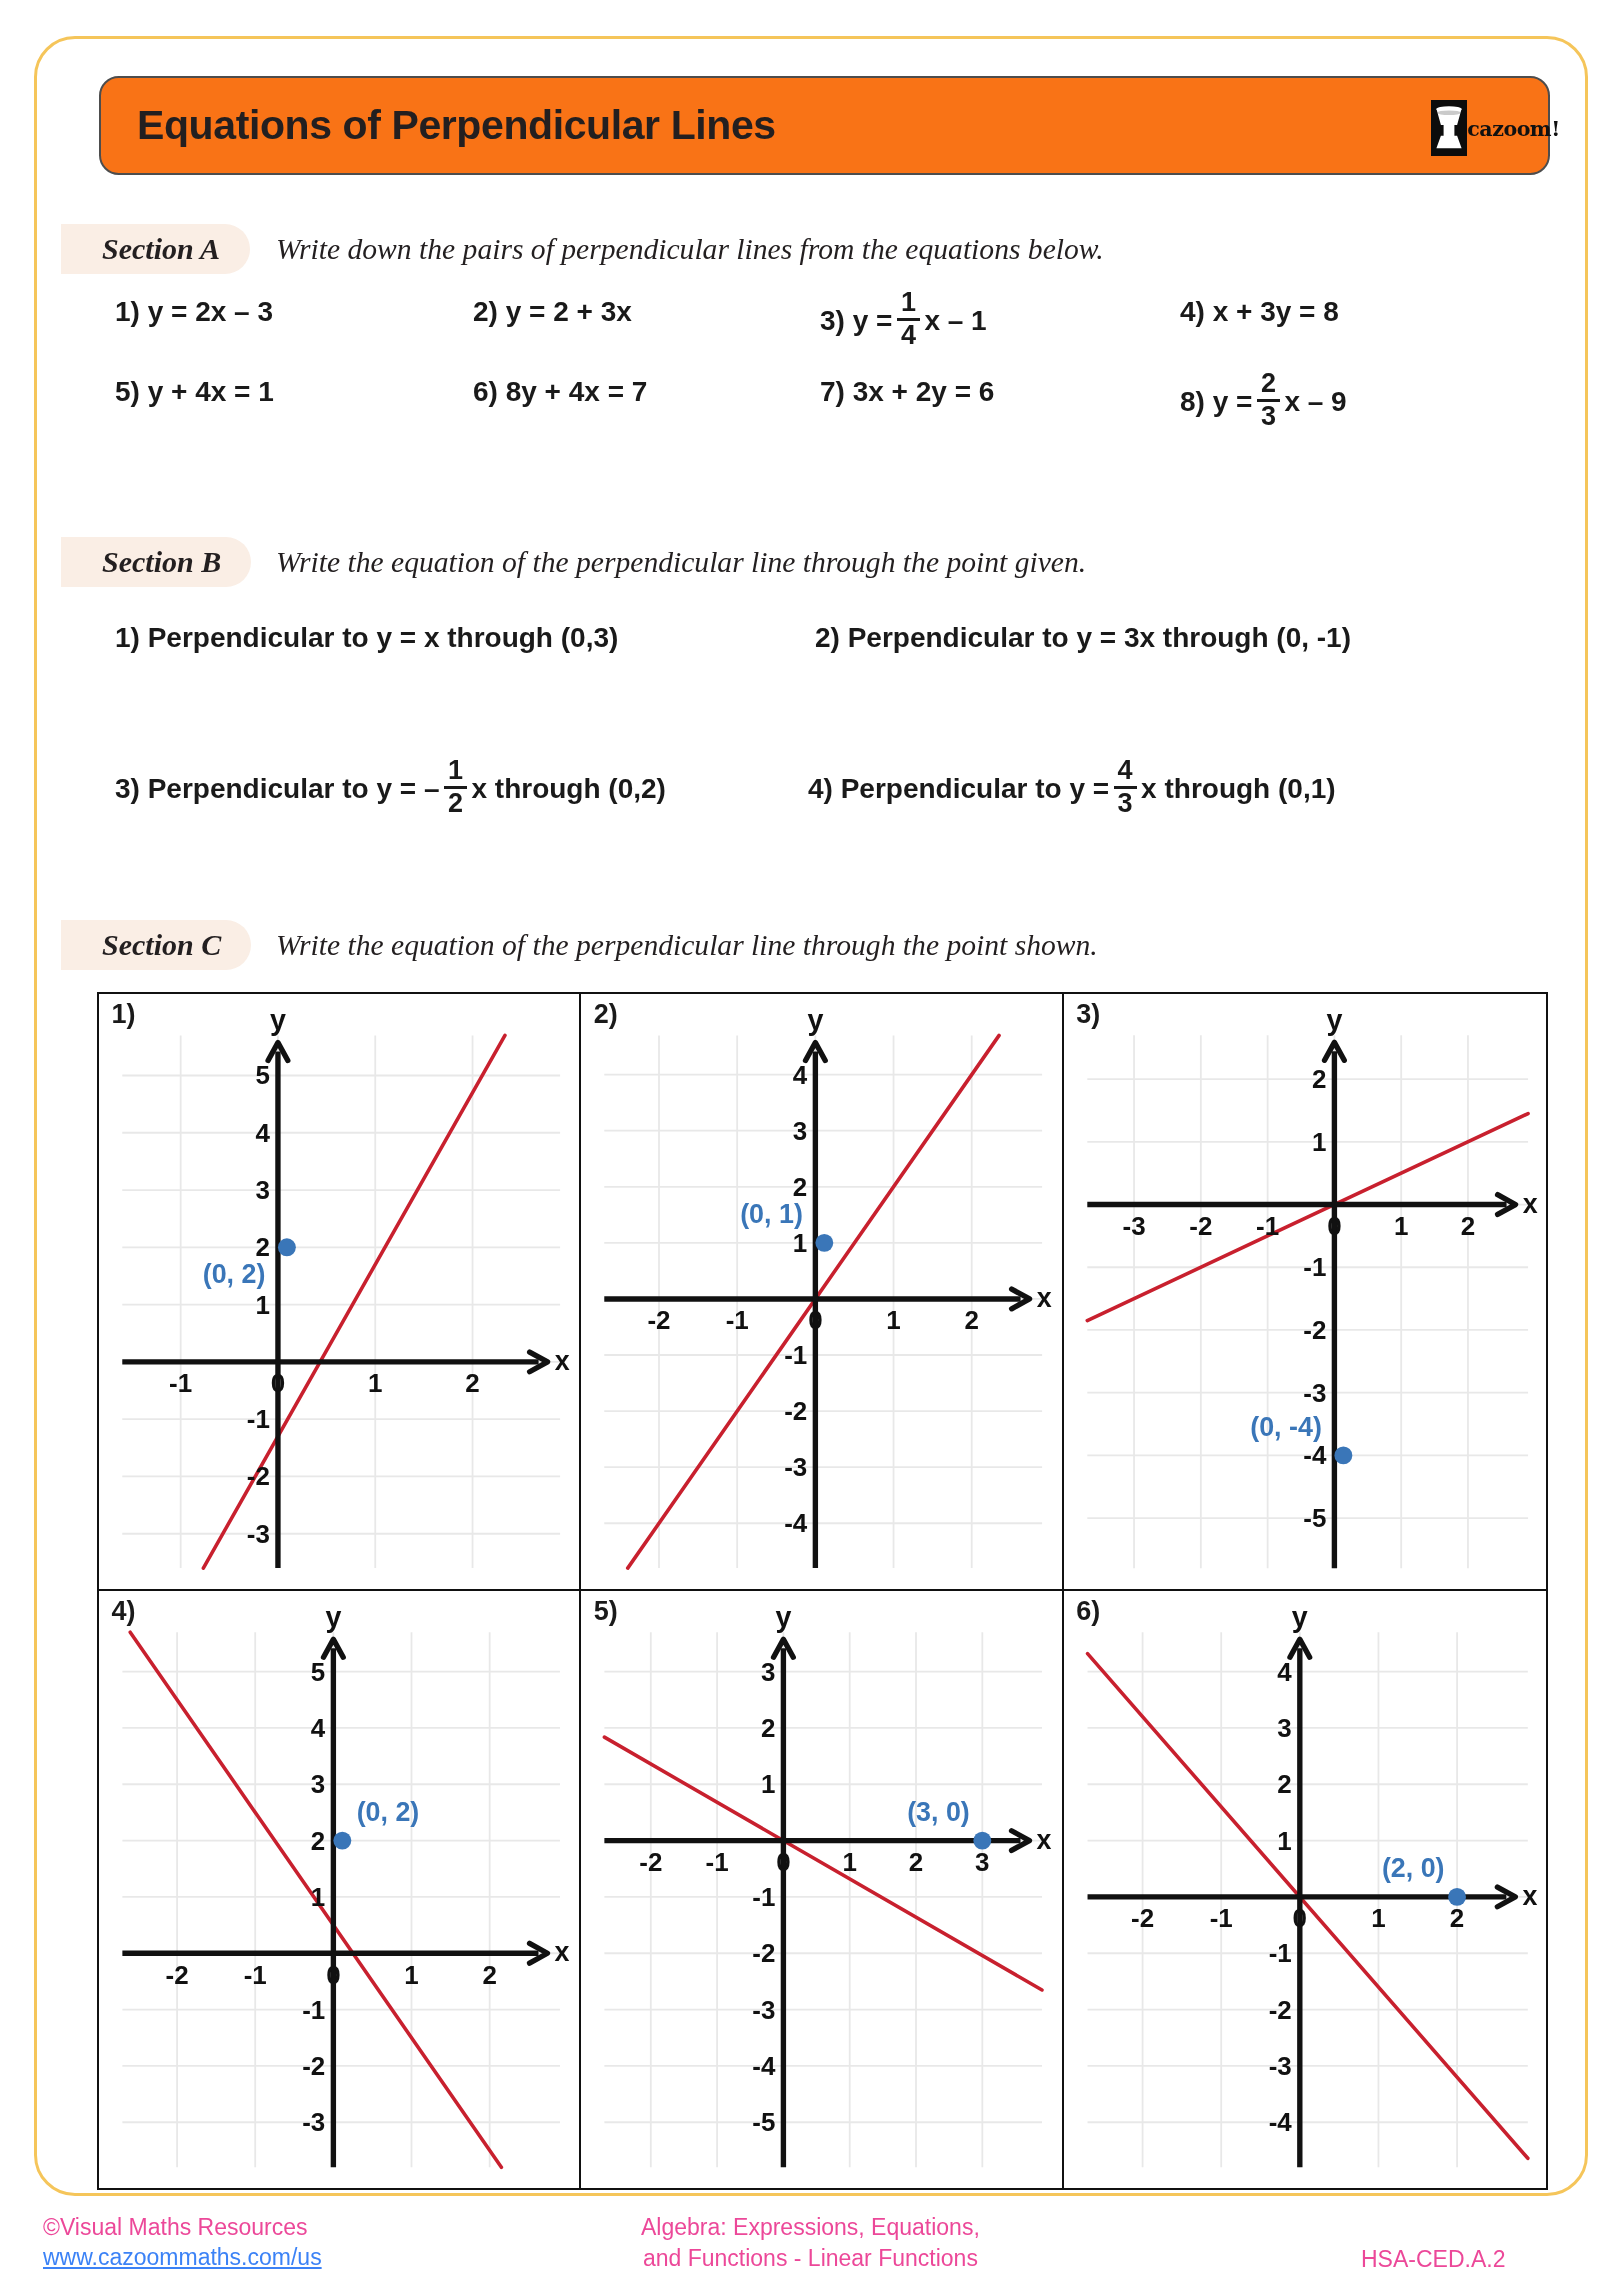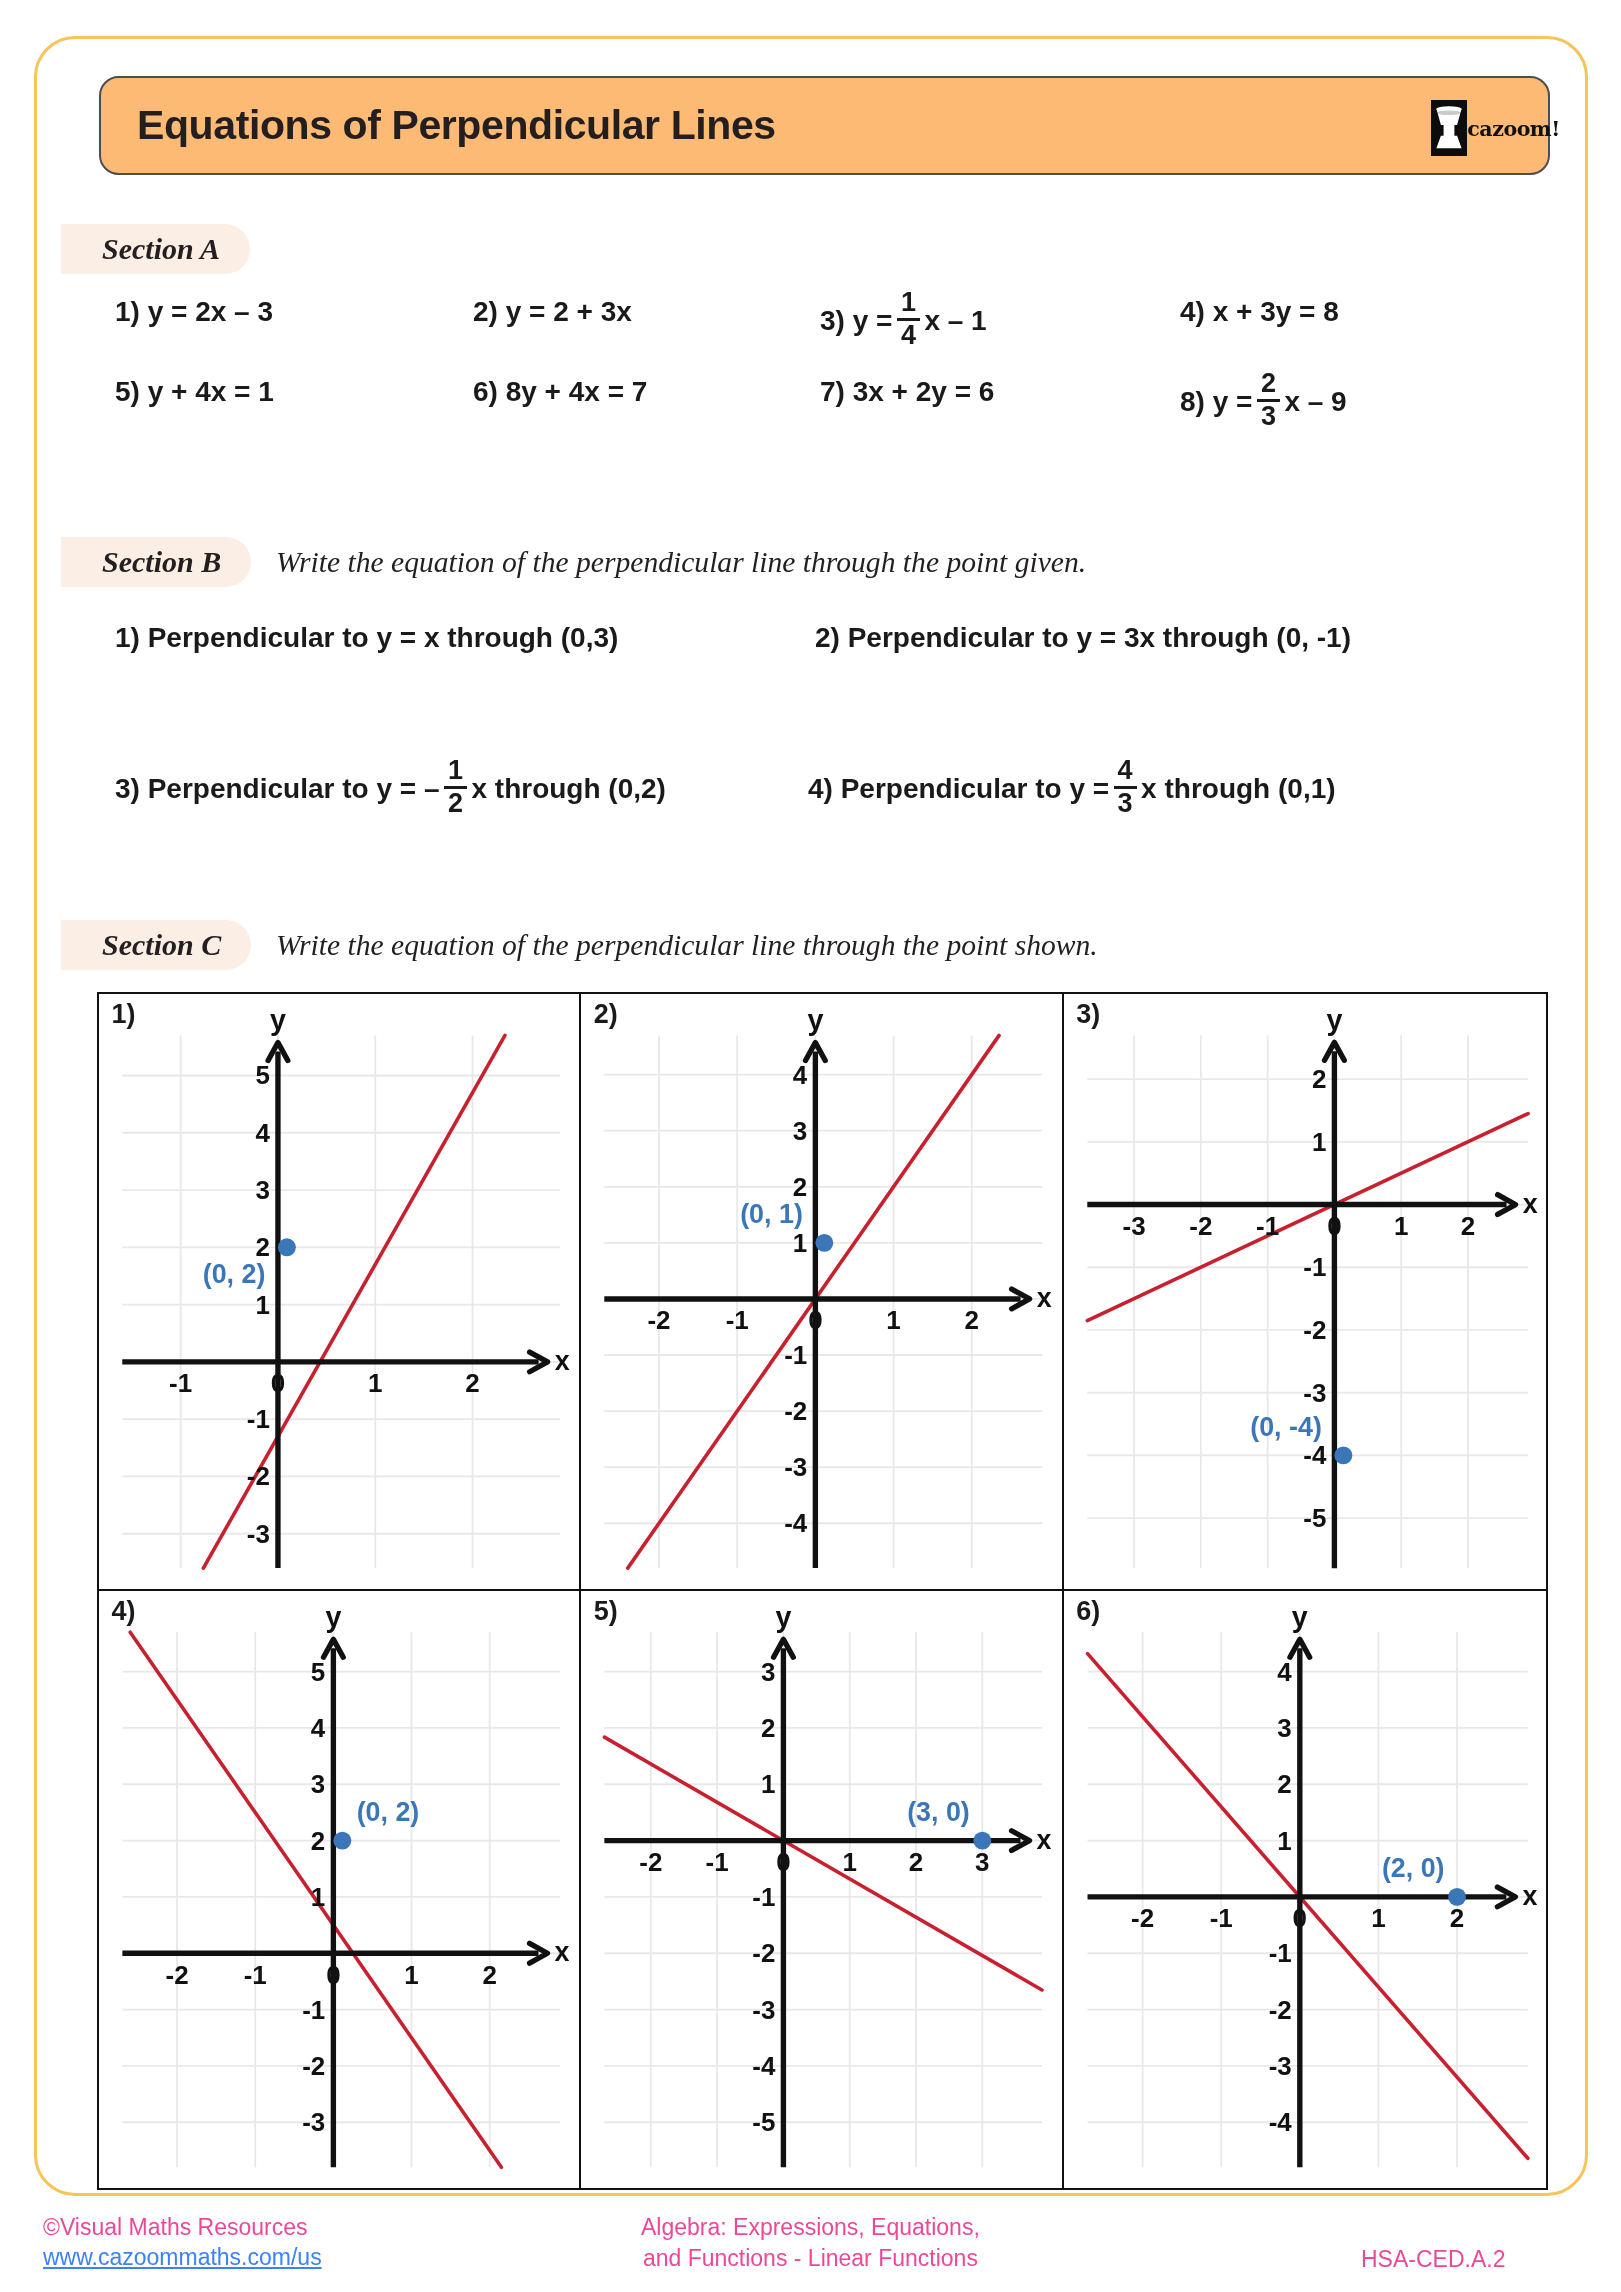--- a/index.html
+++ b/index.html
@@ -20,21 +20,21 @@
     border-radius:41px;
     background:#fff;
   }
 
   
   #title-bar{
     position:absolute;
     left:99px; top:76px; width:1451px; height:99px;
     border:2.7px solid #4d4d4d;
     border-radius:19.7px;
-    background:#fdba74;
+    background:#f97316;
     display:flex; align-items:center;
   }
   #worksheet-title{
     font-size:41px; font-weight:bold; color:#231f20;
     margin-left:36px; letter-spacing:-0.4px;
   }
   #logo-wrap{
     position:absolute; right:19.7px; top:7.2px;
     width:97px; height:86px;
     display:flex; flex-direction:row; align-items:center; justify-content:flex-start;
@@ -131,20 +131,21 @@
         <ellipse cx="20" cy="4.5" rx="14" ry="3.2" fill="#ffffff"></ellipse>
         <ellipse cx="20" cy="8.5" rx="13" ry="2.6" fill="#0c0c0c" opacity="0.22"></ellipse>
       </svg>
     </div>
     <div id="logo-text">cazoom!</div>
   </div>
 </div>
 
 <div class="section-row" style="top:224px;text-decoration:underline;">
   <div class="section-tag">Section A</div>
+  <div class="section-instruction">Write down the pairs of perpendicular lines from the equations below.</div>
 </div>
 
 <div class="qtext" id="a1" style="left:115px; top:296px;">
     <span>1)&nbsp;</span>
     <span>y = 2x – 3</span>
   </div>
 <div class="qtext" id="a2" style="left:473px; top:296px;">
     <span>2)&nbsp;</span>
     <span>y = 2 + 3x</span>
   </div>

